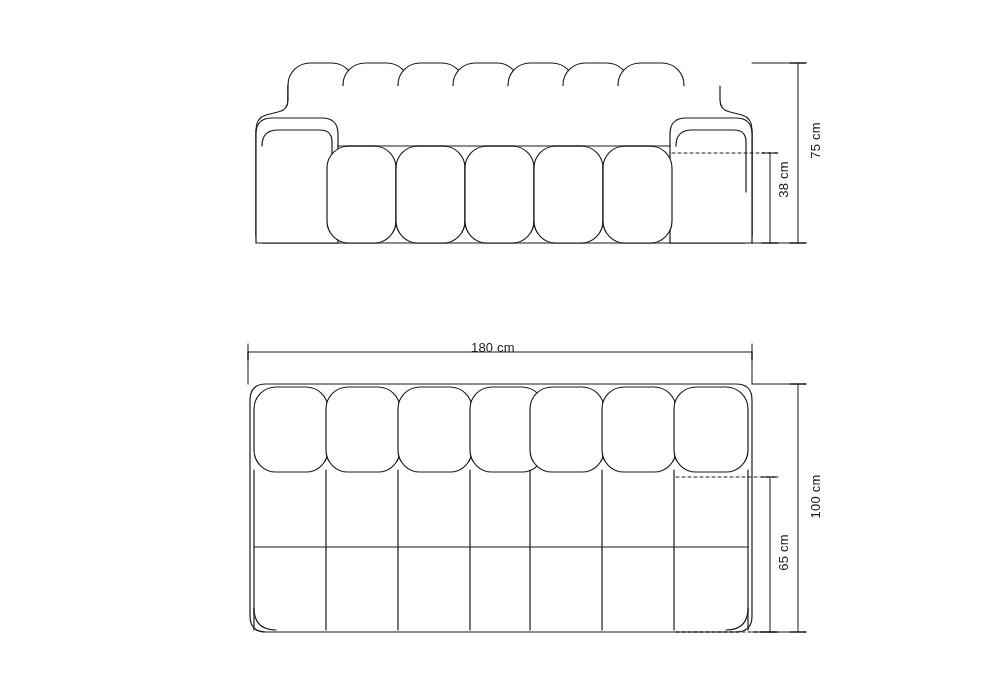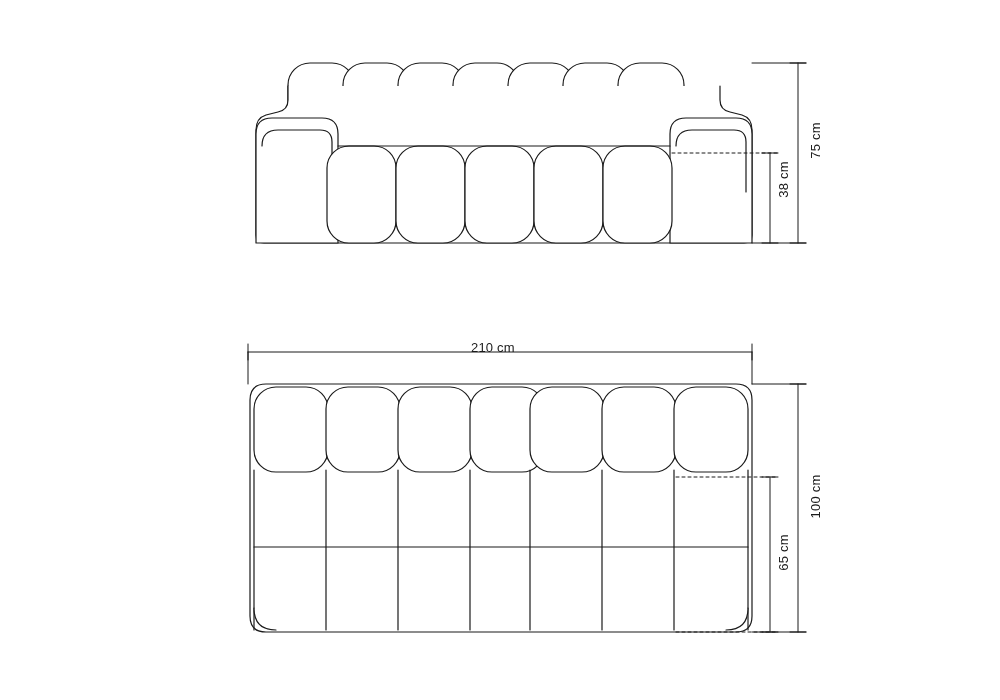--- a/index.html
+++ b/index.html
@@ -157,19 +157,19 @@
         <line x1="762" y1="632" x2="778" y2="632"></line>
       </g>
 
     </g>
   </svg>
 
   <div class="dim-label vertical lbl-75">75 cm</div>
 
   <div class="dim-label vertical lbl-38">38 cm</div>
 
-  <div class="dim-label lbl-210">210 cm</div>
+  <div class="dim-label lbl-210">180 cm</div>
 
   <div class="dim-label vertical lbl-100">100 cm</div>
 
   <div class="dim-label vertical lbl-65">65 cm</div>
 
 </div>
 
 </body></html>

